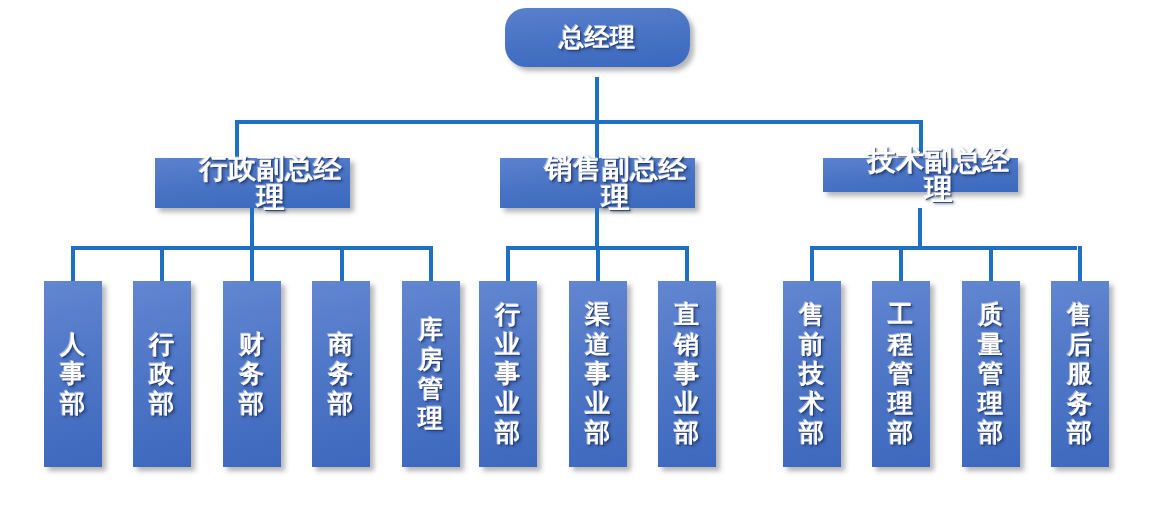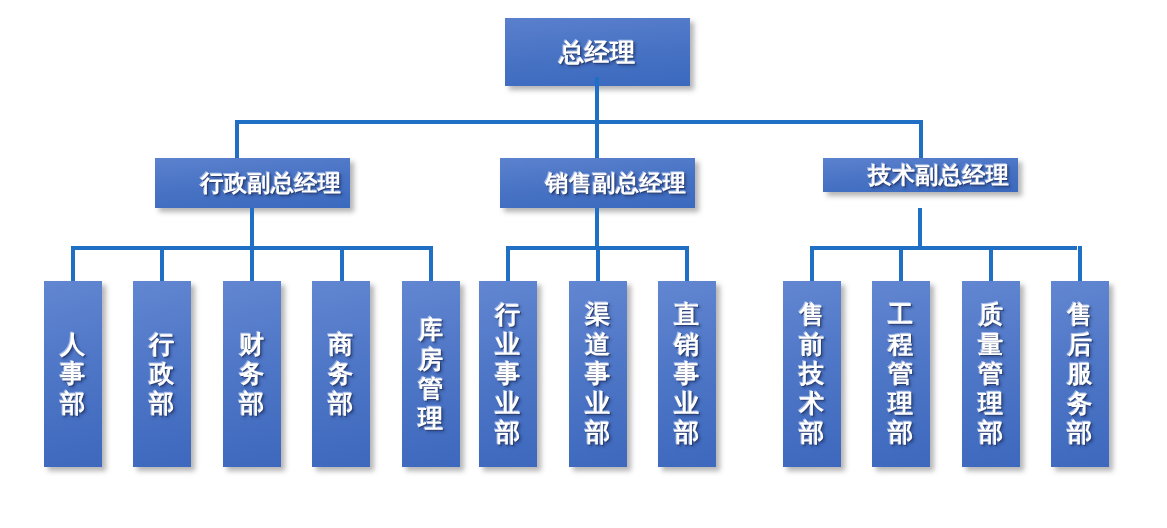--- a/index.html
+++ b/index.html
@@ -48,42 +48,42 @@
   }
 
   
   .node.lvl1 {
     background: linear-gradient(175deg, #5a80cd 0%, #4a74c5 45%, #3a69be 100%);
     font-size: 25px;
   }
   
   .node.lvl2 {
     background: linear-gradient(175deg, #5b82ce 0%, #4a74c5 45%, #3a69be 100%);
-    font-size: 23px;
+    font-size: 28px;
     padding-left: 37px;
   }
   
   .node.lvl3 {
     background: linear-gradient(165deg, #6286d1 0%, #4f77c7 45%, #3d68bd 100%);
     font-size: 25px;
     line-height: 1.18;
     padding: 0 2px;
   }
   .node.lvl3 .vlabel {
     display: block;
     white-space: pre-line;
     word-break: break-all;
   }
 </style>
 </head>
 <body>
 
 <div id="chart-root">
 
-  <div class="node lvl1" style="left:505px; top:18px; width:185px; height:68px;">
+  <div class="node lvl1" style="left:505px; top:8px; width:185px; height:59px;border-radius:21px;">
     <span>总经理</span>
   </div>
 
   <div class="conn conn-v" style="left:595px; top:77px; width:4px; height:45px;"></div>
 
   <div class="conn conn-h" style="left:235px; top:120px; width:688px; height:4px;"></div>
 
   <div class="conn conn-v" style="left:235px; top:120px; width:4px; height:40px;"></div>
   <div class="conn conn-v" style="left:595px; top:120px; width:4px; height:40px;"></div>
   <div class="conn conn-v" style="left:919px; top:120px; width:4px; height:40px;"></div>

